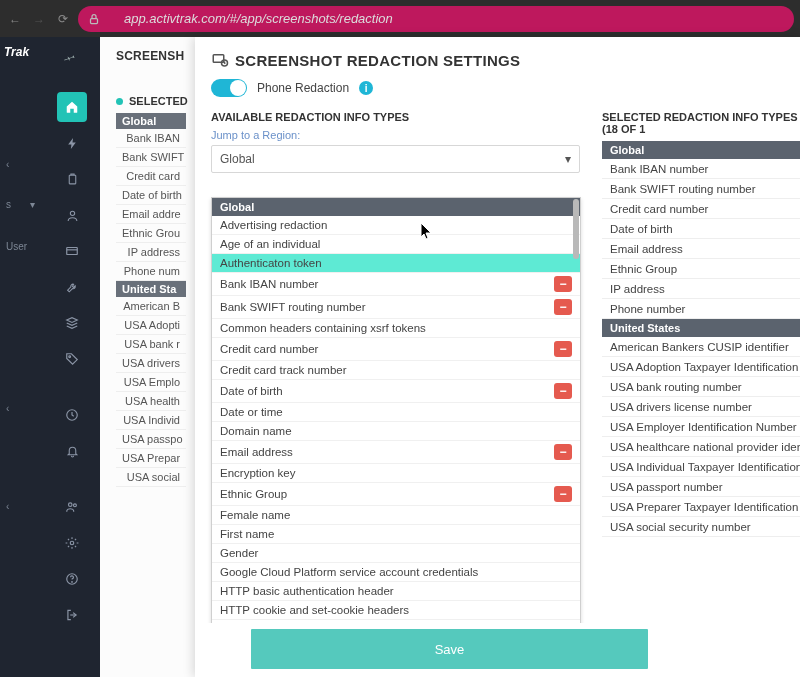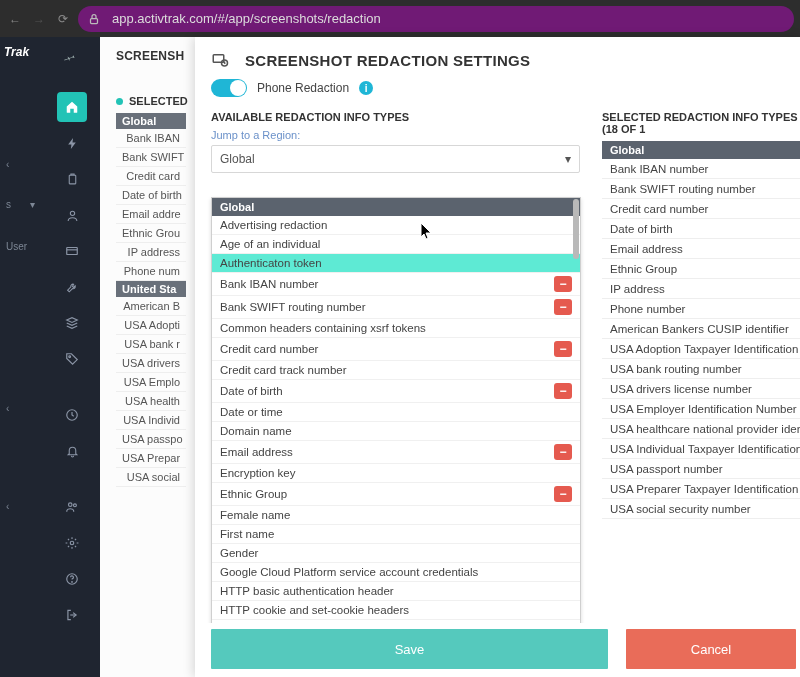--- a/index.html
+++ b/index.html
@@ -24,28 +24,29 @@
     gap: 6px;
     color: #bbb;
   }
   .browser-nav .icon {
     width: 18px; height: 18px; display:inline-flex; align-items:center; justify-content:center;
     color:#888;
   }
   .addr {
     flex: 1;
     height: 26px;
-    background: #701a75;
+    background: #be185d;
     border-radius: 13px;
     display: flex;
     align-items: center;
     padding: 0 10px;
-    gap: 12px;
+    gap: 24px;
     color: #dcdcdc;
     font-size: 13px;
+    font-style: italic;
   }
   .addr .lock { color:#bbb; }
 
   
   .app {
     position: absolute;
     top: 37px; left:0; right:0; bottom:0;
     display:flex;
     background:#232832;
   }
@@ -162,21 +163,21 @@
     background:#fff;
     box-shadow:-2px 0 10px rgba(0,0,0,.15);
     padding:14px 0 0 0;
     display:flex;
     flex-direction:column;
   }
   .ov-head {
     padding:0 16px;
     display:flex;
     align-items:center;
-    gap:16px;
+    gap:6px;
     font-weight:700;
     font-size:15px;
     color:#333;
     letter-spacing:.3px;
   }
   .ov-head svg { color:#555; }
   .toggle-row {
     padding:10px 16px 0 16px;
     display:flex;
     align-items:center;
@@ -278,20 +279,21 @@
     padding:3.5px 8px;font-size:11.5px;color:#444;
     border-bottom:1px solid #eee;
     white-space:nowrap; overflow:hidden;
     cursor:pointer;
   }
 
   
   .footer {
     display:flex; gap:18px; padding:6px 2px 0 0;
     height:54px;
+    margin-left:40px;
   }
   .btn {
     flex:1; height:40px;
     display:flex;align-items:center;justify-content:center;
     color:#fff;font-size:13px;
     border-radius:1px;
     cursor:pointer;
   }
   .btn-save { background:#55c9bd; margin-left:16px; margin-right:0; width:397px; flex:0 0 auto; }
   .btn-cancel { background:#e96c59; margin-right:2px; }
@@ -571,37 +573,37 @@
       <div class="rightlist" id="rightlist" style="margin-top:6px">
           <div class="group">Global</div>
           <div class="ritem">Bank IBAN number</div>
           <div class="ritem">Bank SWIFT routing number</div>
           <div class="ritem">Credit card number</div>
           <div class="ritem">Date of birth</div>
           <div class="ritem">Email address</div>
           <div class="ritem">Ethnic Group</div>
           <div class="ritem">IP address</div>
           <div class="ritem">Phone number</div>
+          <div class="group">United States</div>
           <div class="ritem">American Bankers CUSIP identifier</div>
           <div class="ritem">USA Adoption Taxpayer Identification Numbe</div>
           <div class="ritem">USA bank routing number</div>
           <div class="ritem">USA drivers license number</div>
           <div class="ritem">USA Employer Identification Number</div>
           <div class="ritem">USA healthcare national provider identifier</div>
           <div class="ritem">USA Individual Taxpayer Identification Numbe</div>
           <div class="ritem">USA passport number</div>
           <div class="ritem">USA Preparer Taxpayer Identification Numbe</div>
           <div class="ritem">USA social security number</div>
         </div>
     </div>
   </div>
 
   <div class="footer">
     <div class="btn btn-save">Save</div>
-    <div class="btn btn-cancel">Cancel</div>
   </div>
 </div>
 
 <div class="cursor">
   <svg width="14" height="18" viewBox="0 0 14 18">
       <path d="M1 1l0 14 3-3 2 5 2-1-2-5 5 0z" fill="#000" stroke="#fff" stroke-width="1"></path>
     </svg>
 </div>
 
 </body></html>

